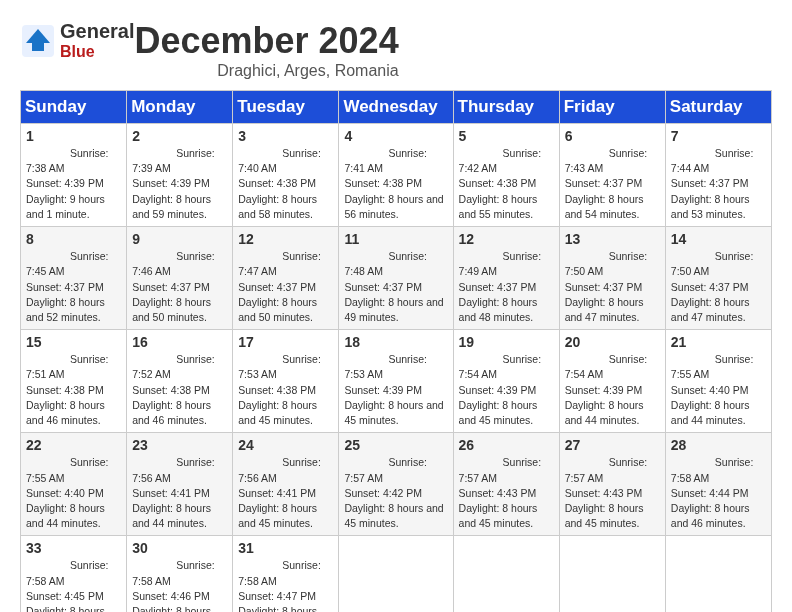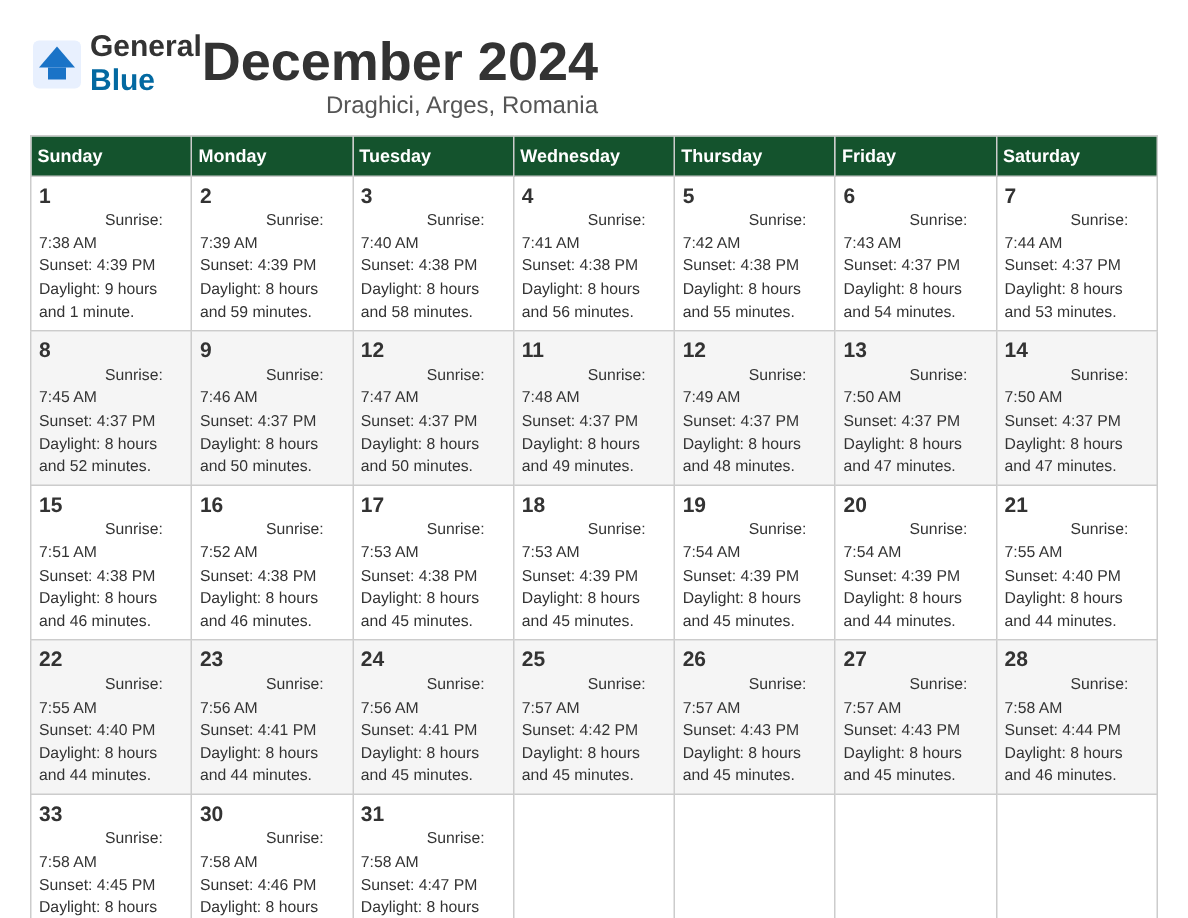--- a/index.html
+++ b/index.html
@@ -31,25 +31,25 @@
     .location-title {
       font-size: 16px;
       color: #555;
     }
     .calendar-table {
       width: 100%;
       border-collapse: collapse;
       font-size: 11px;
     }
     .calendar-table thead tr th {
-      background: #14532d;
+      background: #1d4ed8;
       color: #fff;
       padding: 6px 4px;
       text-align: left;
-      font-size: 12px;
+      font-size: 17px;
       font-weight: bold;
       border: 1px solid #ccc;
     }
     .calendar-table tbody tr td {
       border: 1px solid #ccc;
       vertical-align: top;
       padding: 4px 5px;
       height: 80px;
       background: #fff;
     }
@@ -79,21 +79,21 @@
 <div class="header-section">
   <div class="logo">
     <div style="display:flex;align-items:center;gap:4px;">
       <svg width="36" height="36" viewBox="0 0 36 36">
         <rect x="2" y="2" width="32" height="32" rx="4" fill="#e8f0fe"></rect>
         <polygon points="18,6 30,20 6,20" fill="#1a73c7"></polygon>
         <rect x="12" y="20" width="12" height="8" fill="#1a73c7"></rect>
       </svg>
       <div>
         <span style="font-size:20px;font-weight:bold;color:#333;">General</span><br>
-        <span style="font-size:20px;font-weight:bold;color:#0369a1;">Blue</span>
+        <span style="font-size:16px;font-weight:bold;color:#b91c1c;">Blue</span>
       </div>
     </div>
   </div>
   <div class="title-section">
     <div class="month-title">December 2024</div>
     <div class="location-title">Draghici, Arges, Romania</div>
   </div>
 </div>
 
 <table class="calendar-table">

